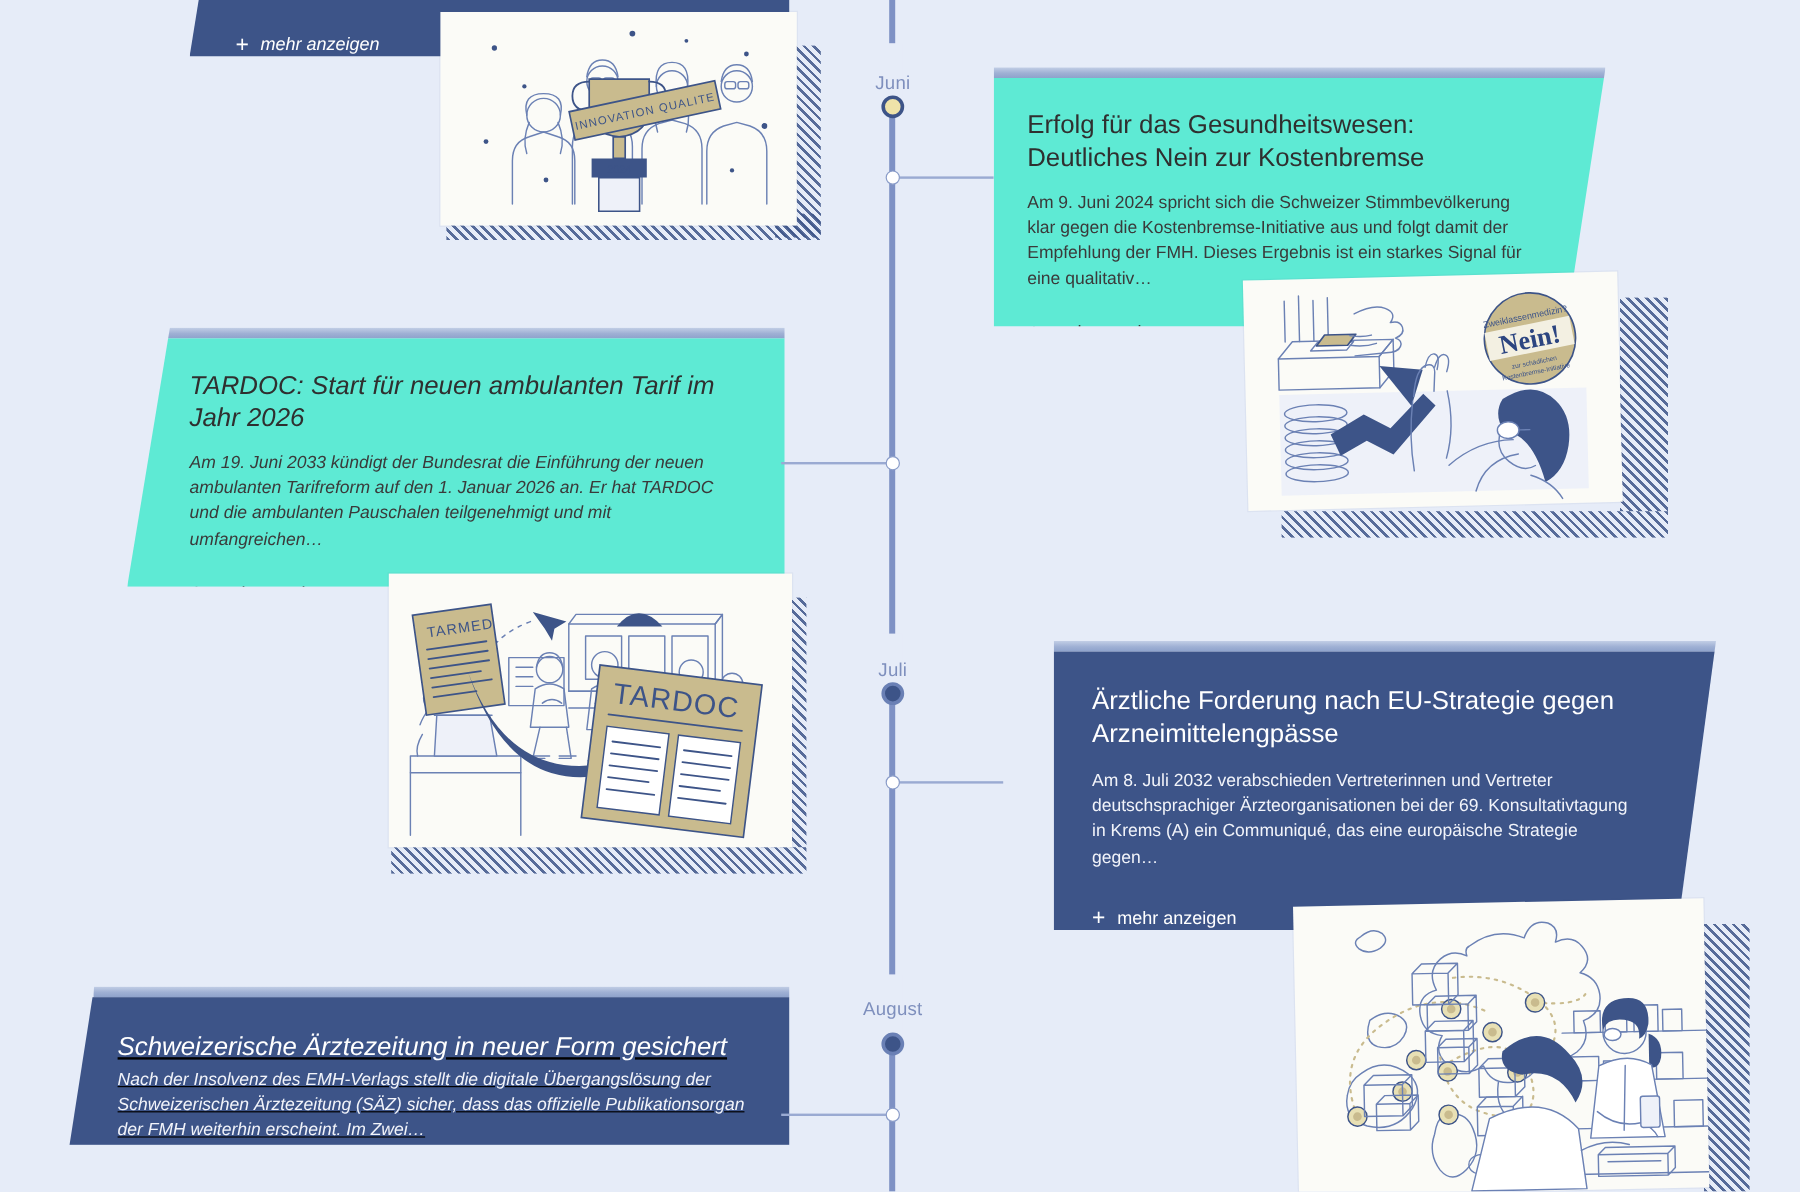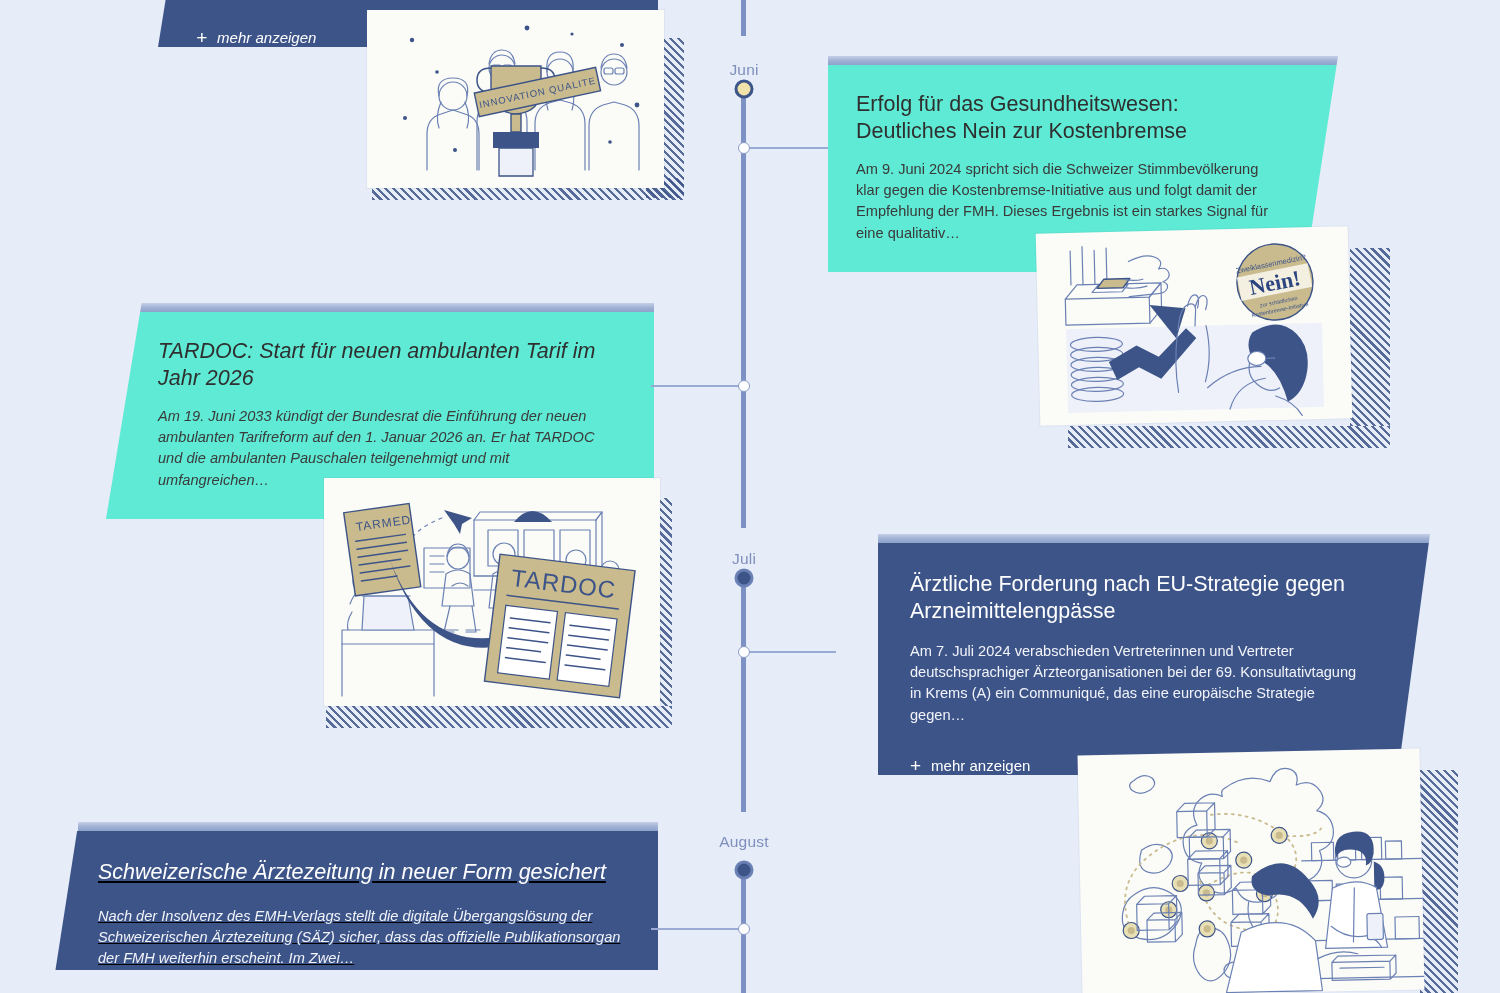--- a/index.html
+++ b/index.html
@@ -238,21 +238,21 @@
       <g transform="rotate(-10 238 56)">
         <text class="tiny" x="238" y="38" font-size="7.5" text-anchor="middle">Zweiklassenmedizin?</text>
         <rect x="202" y="42" width="72" height="24" fill="#f3f0e2" stroke="none"></rect>
         <text x="238" y="62" font-size="22" text-anchor="middle" fill="#2c4580" font-weight="bold" font-family="Liberation Serif, serif">Nein!</text>
         <text class="tiny" x="238" y="76" font-size="5.5" text-anchor="middle">zur schädlichen</text>
         <text class="tiny" x="238" y="84" font-size="5.5" text-anchor="middle">Kostenbremse-Initiative</text>
       </g>
     </svg>
   </div>
 
-  <div class="card yellow italic shape-left-out" style="left:106px;top:303px;width:548px;height:216px;">
+  <div class="card yellow italic shape-left-out" style="left:106px;top:273px;width:548px;height:216px;">
     <div class="bar" style="left:28px;"></div>
     <div class="body" style="padding:26px 40px 0 52px;position:relative;">
       <h3>TARDOC: Start für neuen ambulanten Tarif im Jahr 2026</h3>
       <p style="margin-top:14px;max-width:460px;">Am 19. Juni 2033 kündigt der Bundesrat die Einführung der neuen ambulanten Tarifreform auf den 1. Januar 2026 an. Er hat TARDOC und die ambulanten Pauschalen teilgenehmigt und mit umfangreichen…</p>
       <div class="more" style="margin-top:24px;">
         <span class="plus">+</span>
         <span>mehr anzeigen</span>
       </div>
     </div>
   </div>
@@ -336,21 +336,21 @@
           <path d="M246 146 h40 M246 156 h40 M246 166 h40 M246 176 h34 M246 186 h40"></path>
         </g>
       </g>
     </svg>
   </div>
 
   <div class="card blue shape-right-in" style="left:836px;top:534px;width:552px;height:268px;margin-left:42px;">
     <div class="bar"></div>
     <div class="body" style="padding:28px 64px 0 32px;position:relative;">
       <h3>Ärztliche Forderung nach EU-Strategie gegen Arzneimittelengpässe</h3>
-      <p style="margin-top:16px;max-width:490px;">Am 7. Juli 2024 verabschieden Vertreterinnen und Vertreter deutschsprachiger Ärzteorganisationen bei der 69. Konsultativtagung in Krems (A) ein Communiqué, das eine europäische Strategie gegen…</p>
+      <p style="margin-top:16px;max-width:490px;">Am 8. Juli 2032 verabschieden Vertreterinnen und Vertreter deutschsprachiger Ärzteorganisationen bei der 69. Konsultativtagung in Krems (A) ein Communiqué, das eine europäische Strategie gegen…</p>
       <div class="more" style="margin-top:30px;">
         <span class="plus">+</span>
         <span>mehr anzeigen</span>
       </div>
     </div>
   </div>
 
   <div class="hatch" style="left:1420px;top:770px;width:38px;height:223px;"></div>
   <div class="illu" style="left:1080px;top:752px;width:342px;height:241px;transform:rotate(-1.2deg);">
     <svg width="342" height="241" viewBox="0 0 342 241">
@@ -434,17 +434,17 @@
         <path d="M250 212 h58 v18 h-58 z M250 212 l6 -6 h58 l-6 6 M308 212 l6 -6 v18 l-6 6"></path>
         <path d="M258 218 h44"></path>
       </g>
     </svg>
   </div>
 
   <div class="card blue italic shape-left-out2" style="left:48px;top:822px;width:610px;height:196px;">
     <div class="bar" style="left:30px;"></div>
     <div class="body" style="padding:28px 30px 0 50px;position:relative;text-decoration:underline;">
       <h3>Schweizerische Ärztezeitung in neuer Form gesichert</h3>
-      <p style="margin-top:20px;max-width:545px;">Nach der Insolvenz des EMH-Verlags stellt die digitale Übergangslösung der Schweizerischen Ärztezeitung (SÄZ) sicher, dass das offizielle Publikationsorgan der FMH weiterhin erscheint. Im Zwei…</p>
+      <p style="margin-top:4px;max-width:545px;">Nach der Insolvenz des EMH-Verlags stellt die digitale Übergangslösung der Schweizerischen Ärztezeitung (SÄZ) sicher, dass das offizielle Publikationsorgan der FMH weiterhin erscheint. Im Zwei…</p>
     </div>
   </div>
 
 </div>
 
 </body></html>

